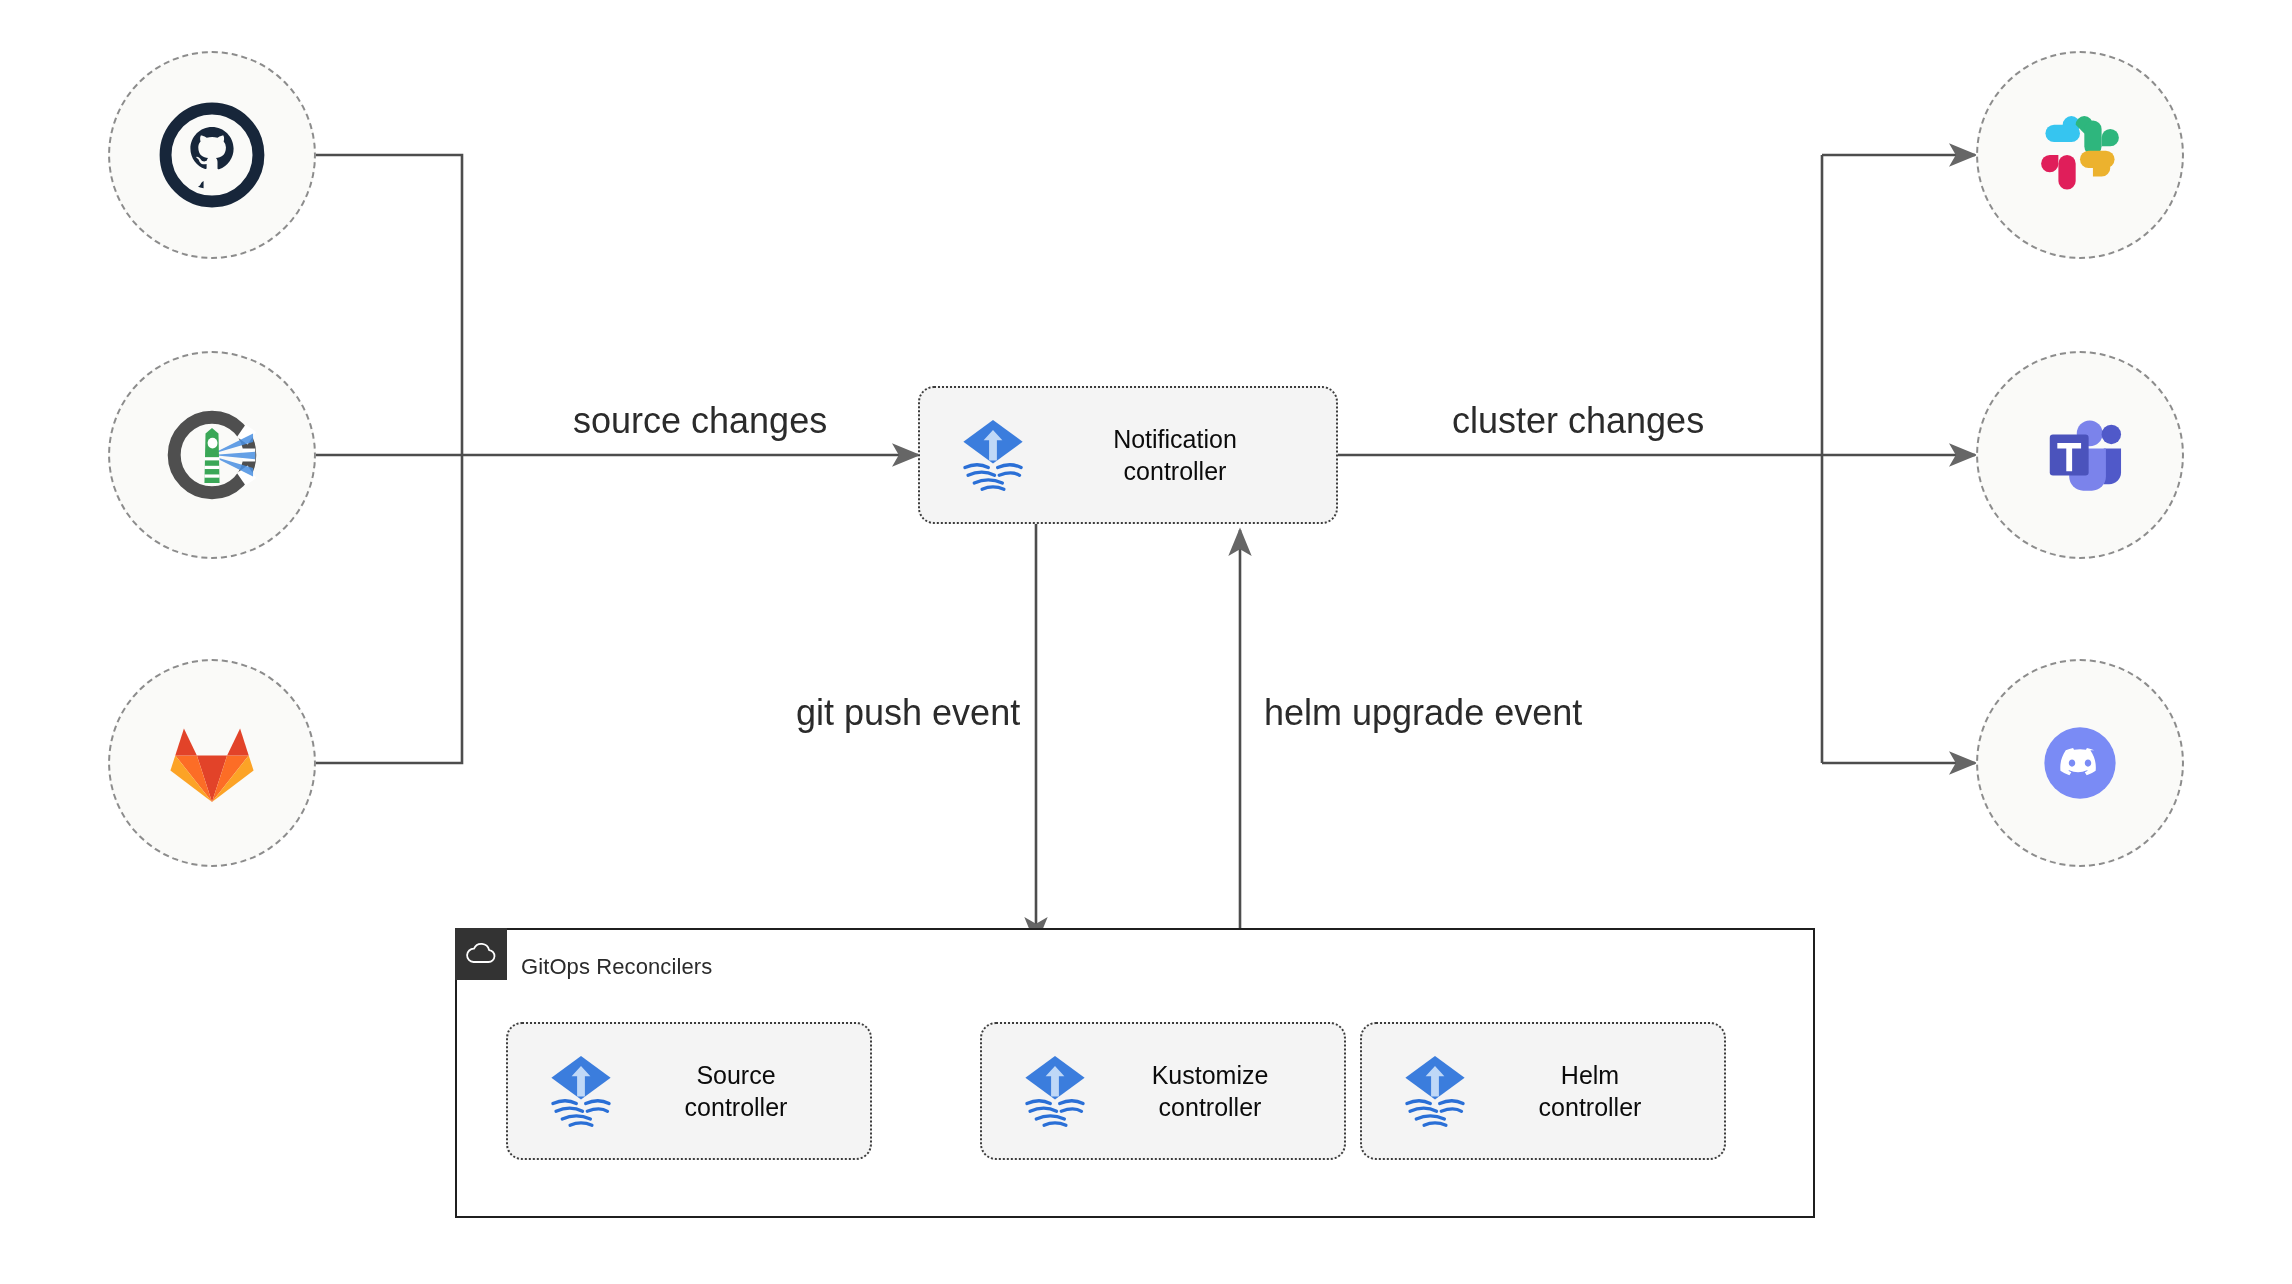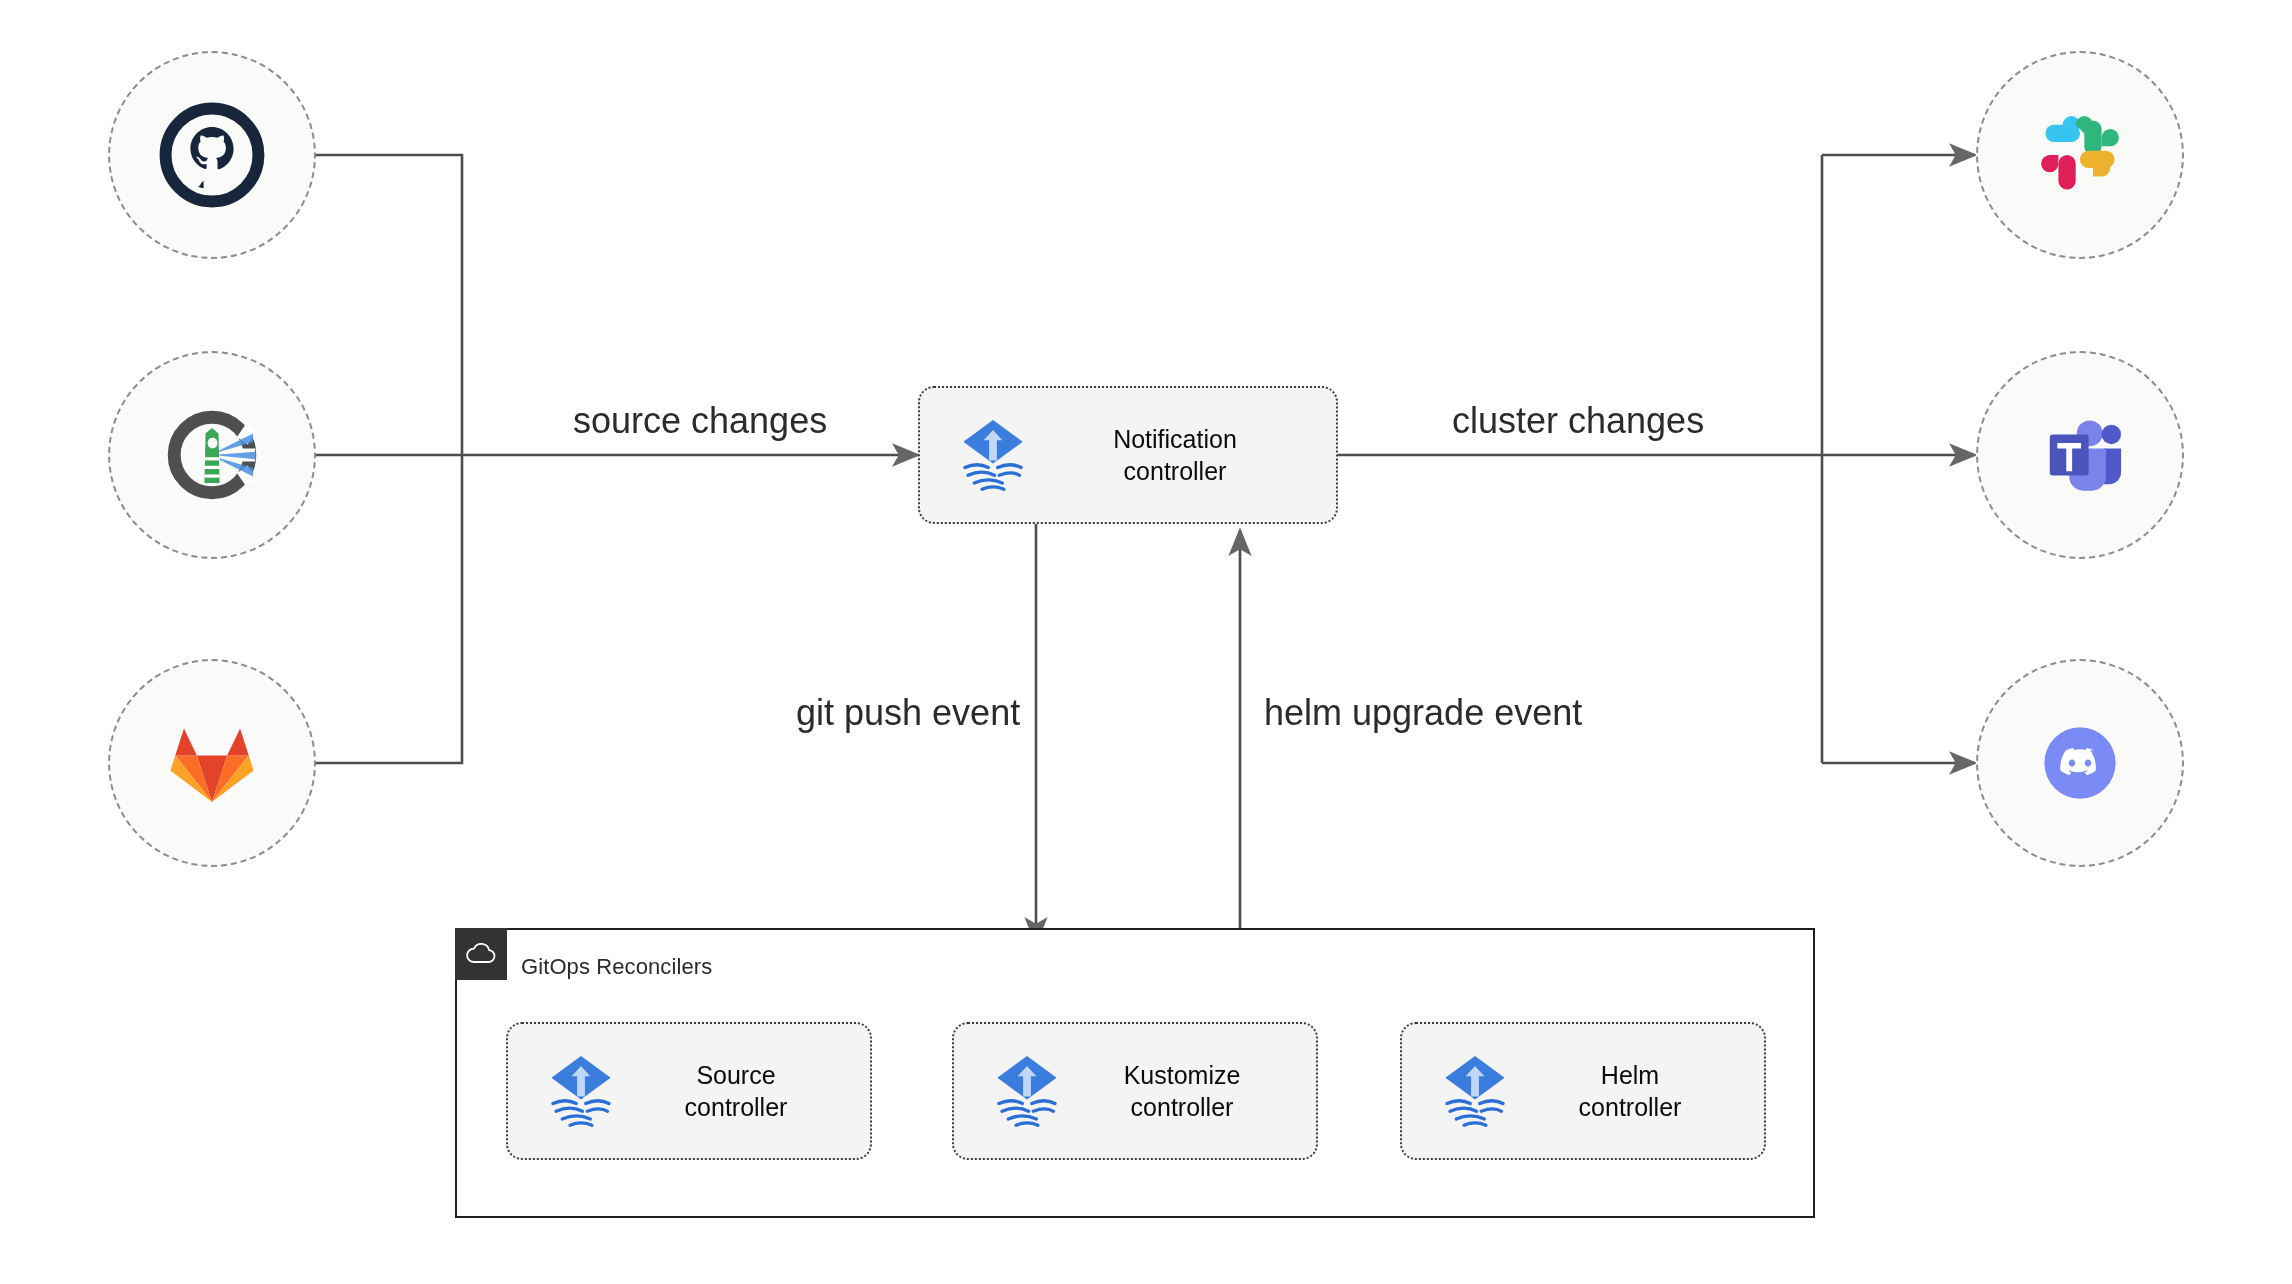--- a/index.html
+++ b/index.html
@@ -270,38 +270,38 @@
         <path d="M18 76 Q36 68 52 76"></path>
         <path d="M58 76 Q74 70 84 76"></path>
         <path d="M26 86 Q44 78 62 86"></path>
         <path d="M36 94 Q50 88 64 94"></path>
       </g>
     </svg>
     <div class="ctrl-label">Source
 controller</div>
   </div>
 
-  <div class="ctrl-box" style="left:952px; top:1022px; width:366px; height:138px;">
+  <div class="ctrl-box" style="left:980px; top:1022px; width:366px; height:138px;">
     <svg class="flux-logo" viewBox="0 0 100 100">
       <path fill="#3b7ddd" d="M50 5 L88 33 L50 61 L12 33 Z"></path>
       <path fill="#bfd8f7" d="M50 18 L62 31 L55 31 L55 57 L45 57 L45 31 L38 31 Z"></path>
       <g stroke="#2a6fd6" stroke-width="4.2" stroke-linecap="round" fill="none">
         <path d="M14 66 Q30 59 44 66"></path>
         <path d="M56 66 Q72 59 86 66"></path>
         <path d="M18 76 Q36 68 52 76"></path>
         <path d="M58 76 Q74 70 84 76"></path>
         <path d="M26 86 Q44 78 62 86"></path>
         <path d="M36 94 Q50 88 64 94"></path>
       </g>
     </svg>
     <div class="ctrl-label">Kustomize
 controller</div>
   </div>
 
-  <div class="ctrl-box" style="left:1400px; top:1022px; width:366px; height:138px;">
+  <div class="ctrl-box" style="left:1360px; top:1022px; width:366px; height:138px;">
     <svg class="flux-logo" viewBox="0 0 100 100">
       <path fill="#3b7ddd" d="M50 5 L88 33 L50 61 L12 33 Z"></path>
       <path fill="#bfd8f7" d="M50 18 L62 31 L55 31 L55 57 L45 57 L45 31 L38 31 Z"></path>
       <g stroke="#2a6fd6" stroke-width="4.2" stroke-linecap="round" fill="none">
         <path d="M14 66 Q30 59 44 66"></path>
         <path d="M56 66 Q72 59 86 66"></path>
         <path d="M18 76 Q36 68 52 76"></path>
         <path d="M58 76 Q74 70 84 76"></path>
         <path d="M26 86 Q44 78 62 86"></path>
         <path d="M36 94 Q50 88 64 94"></path>

